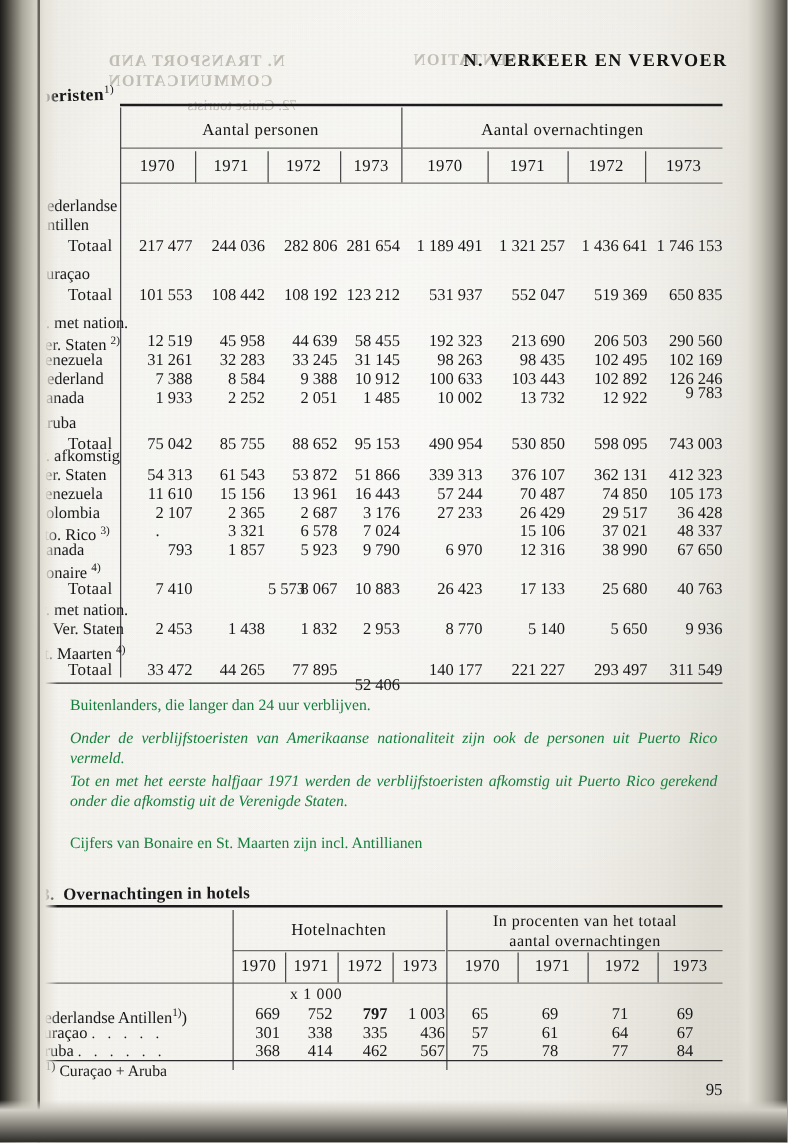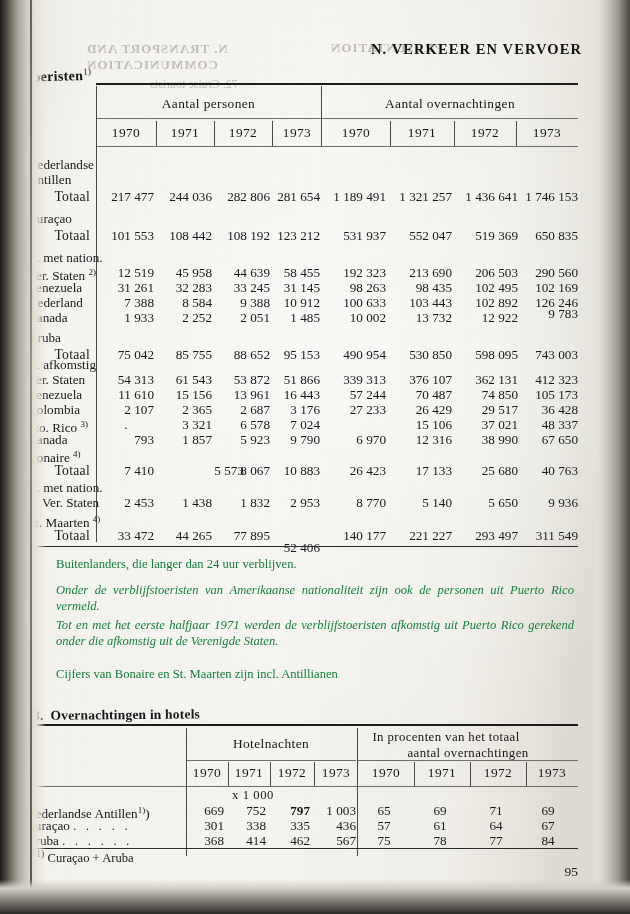--- a/index.html
+++ b/index.html
@@ -449,21 +449,21 @@
       <span class="mark">4)</span>
       <span class="body">Cijfers van Bonaire en St. Maarten zijn incl. Antillianen</span>
     </div>
 
     <div class="tbl73-title">
       <span class="num">73.</span><span>Overnachtingen in hotels</span>
     </div>
     <div class="rule thick" style="left:26px; top:724px; width:552px;"></div>
 
     <div class="hdr" style="left:186px; top:736px; width:170px;">Hotelnachten</div>
-    <div class="hdr" style="left:336px; top:730px; width:220px; font-size:12.8px;text-align:center;">In  procenten  van  het  totaal</div>
+    <div class="hdr" style="left:358px; top:730px; width:220px; font-size:12.8px;text-align:center;">In  procenten  van  het  totaal</div>
     <div class="hdr" style="left:358px; top:746px; width:220px; font-size:12.8px;">aantal  overnachtingen</div>
 
     <div class="rule light" style="left:186px; top:760px; width:170px;"></div>
     <div class="rule light" style="left:358px; top:760px; width:220px;"></div>
 
     <div class="hdr" style="left:186px; top:765px; width:42px;">1970</div>
     <div class="hdr" style="left:228px; top:765px; width:42px;">1971</div>
     <div class="hdr" style="left:270px; top:765px; width:44px;">1972</div>
     <div class="hdr" style="left:314px; top:765px; width:44px;">1973</div>
     <div class="hdr" style="left:358px; top:765px; width:56px;">1970</div>

